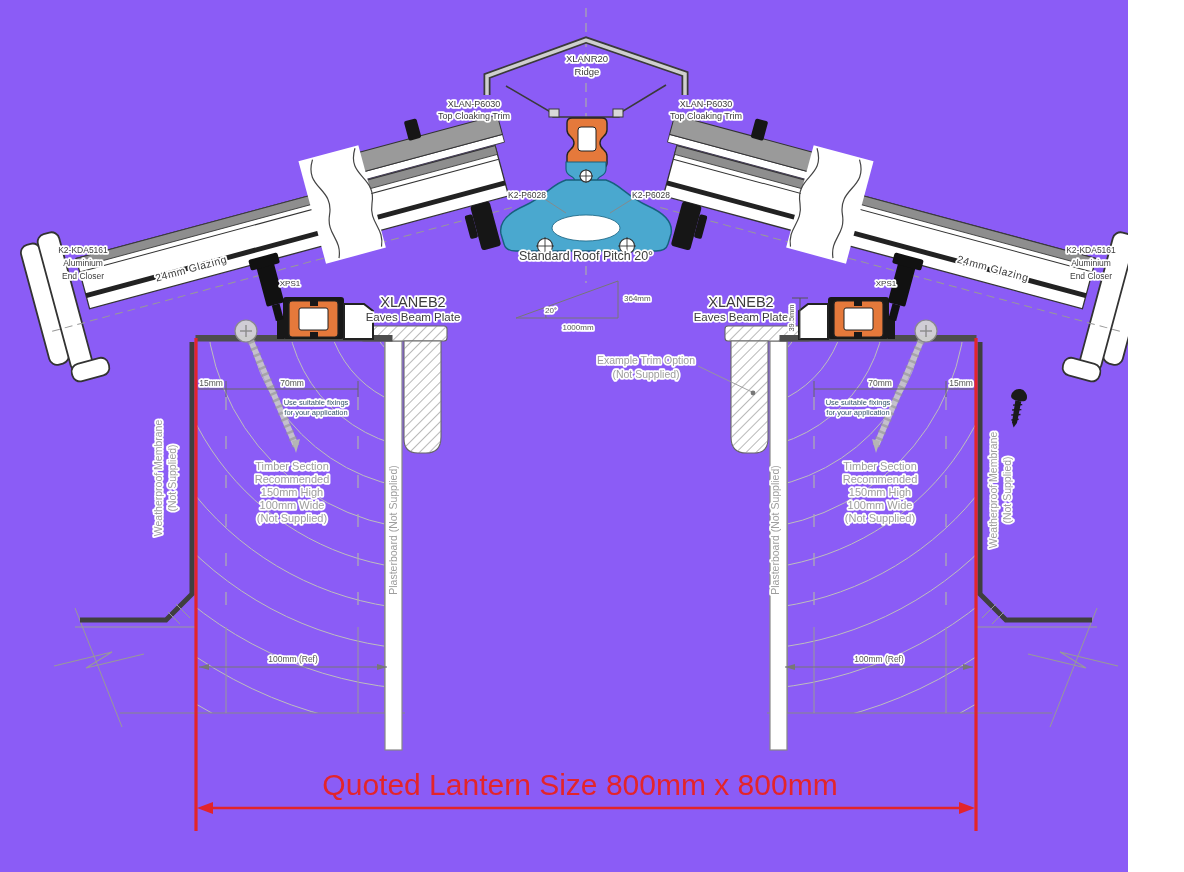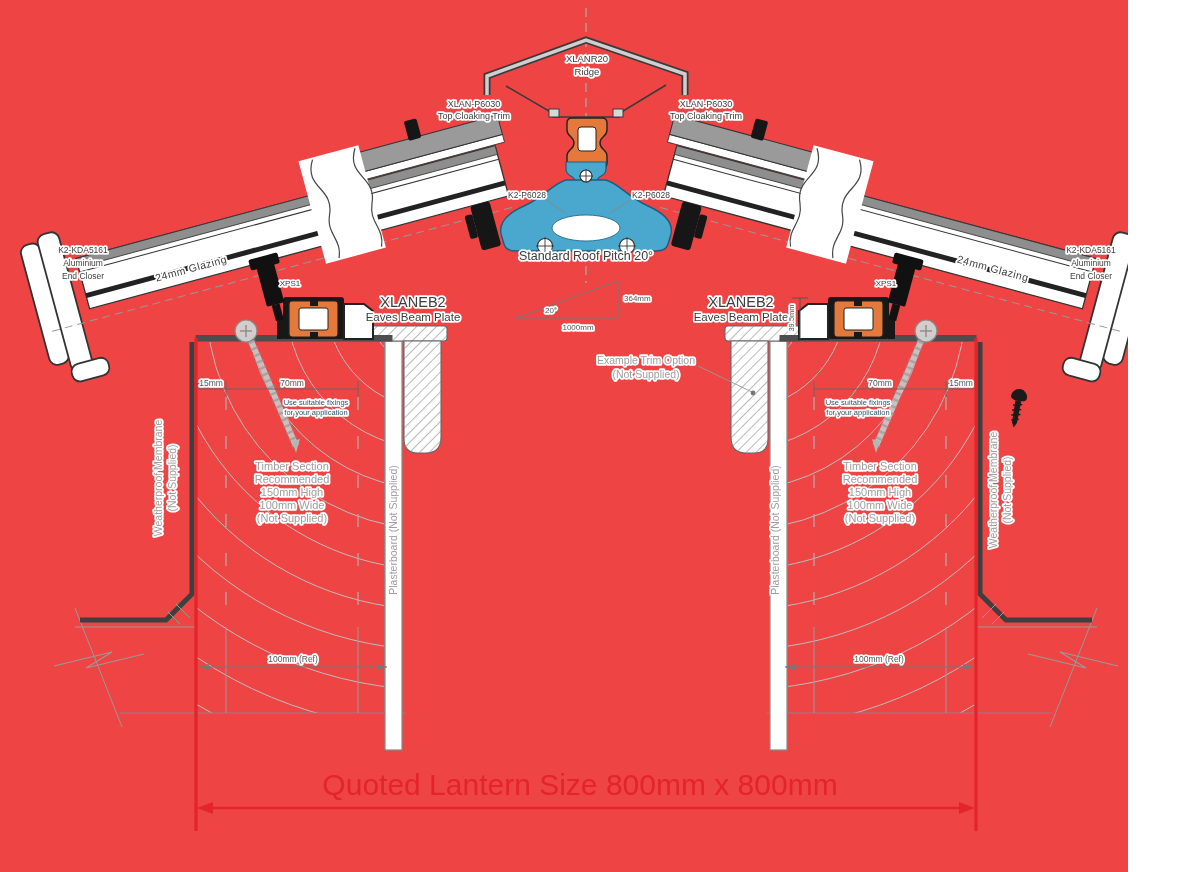--- a/index.html
+++ b/index.html
@@ -1,16 +1,16 @@
 <!DOCTYPE html>
 <html><head>
 <meta charset="utf-8">
 <style>
   html,body{margin:0;padding:0;background:#fff}
-  .stage{width:1128px;height:872px;position:relative;background:#ef4444;overflow:hidden}
+  .stage{width:1128px;height:872px;position:relative;background:#8b5cf6;overflow:hidden}
   svg{display:block}
   text{font-family:"Liberation Sans","DejaVu Sans",sans-serif;fill:#3c3c3c}
   .halo{paint-order:stroke;stroke:#fff;stroke-width:3.5px;stroke-linejoin:round}
   .f8{font-size:8px}.f85{font-size:8.5px}.f9{font-size:9px}.f95{font-size:9.5px}
   .f105{font-size:10.5px}.f11{font-size:11px}.f12{font-size:12.5px}
   .f14{font-size:14.5px}.f115{font-size:11.5px}.f30{font-size:30px}
   .dimtxt{fill:#555}
   .graytxt{fill:#9e9e9e}
   .bluetxt{fill:#33536b;font-size:7.5px}
   .redtxt{fill:#e3242b}

